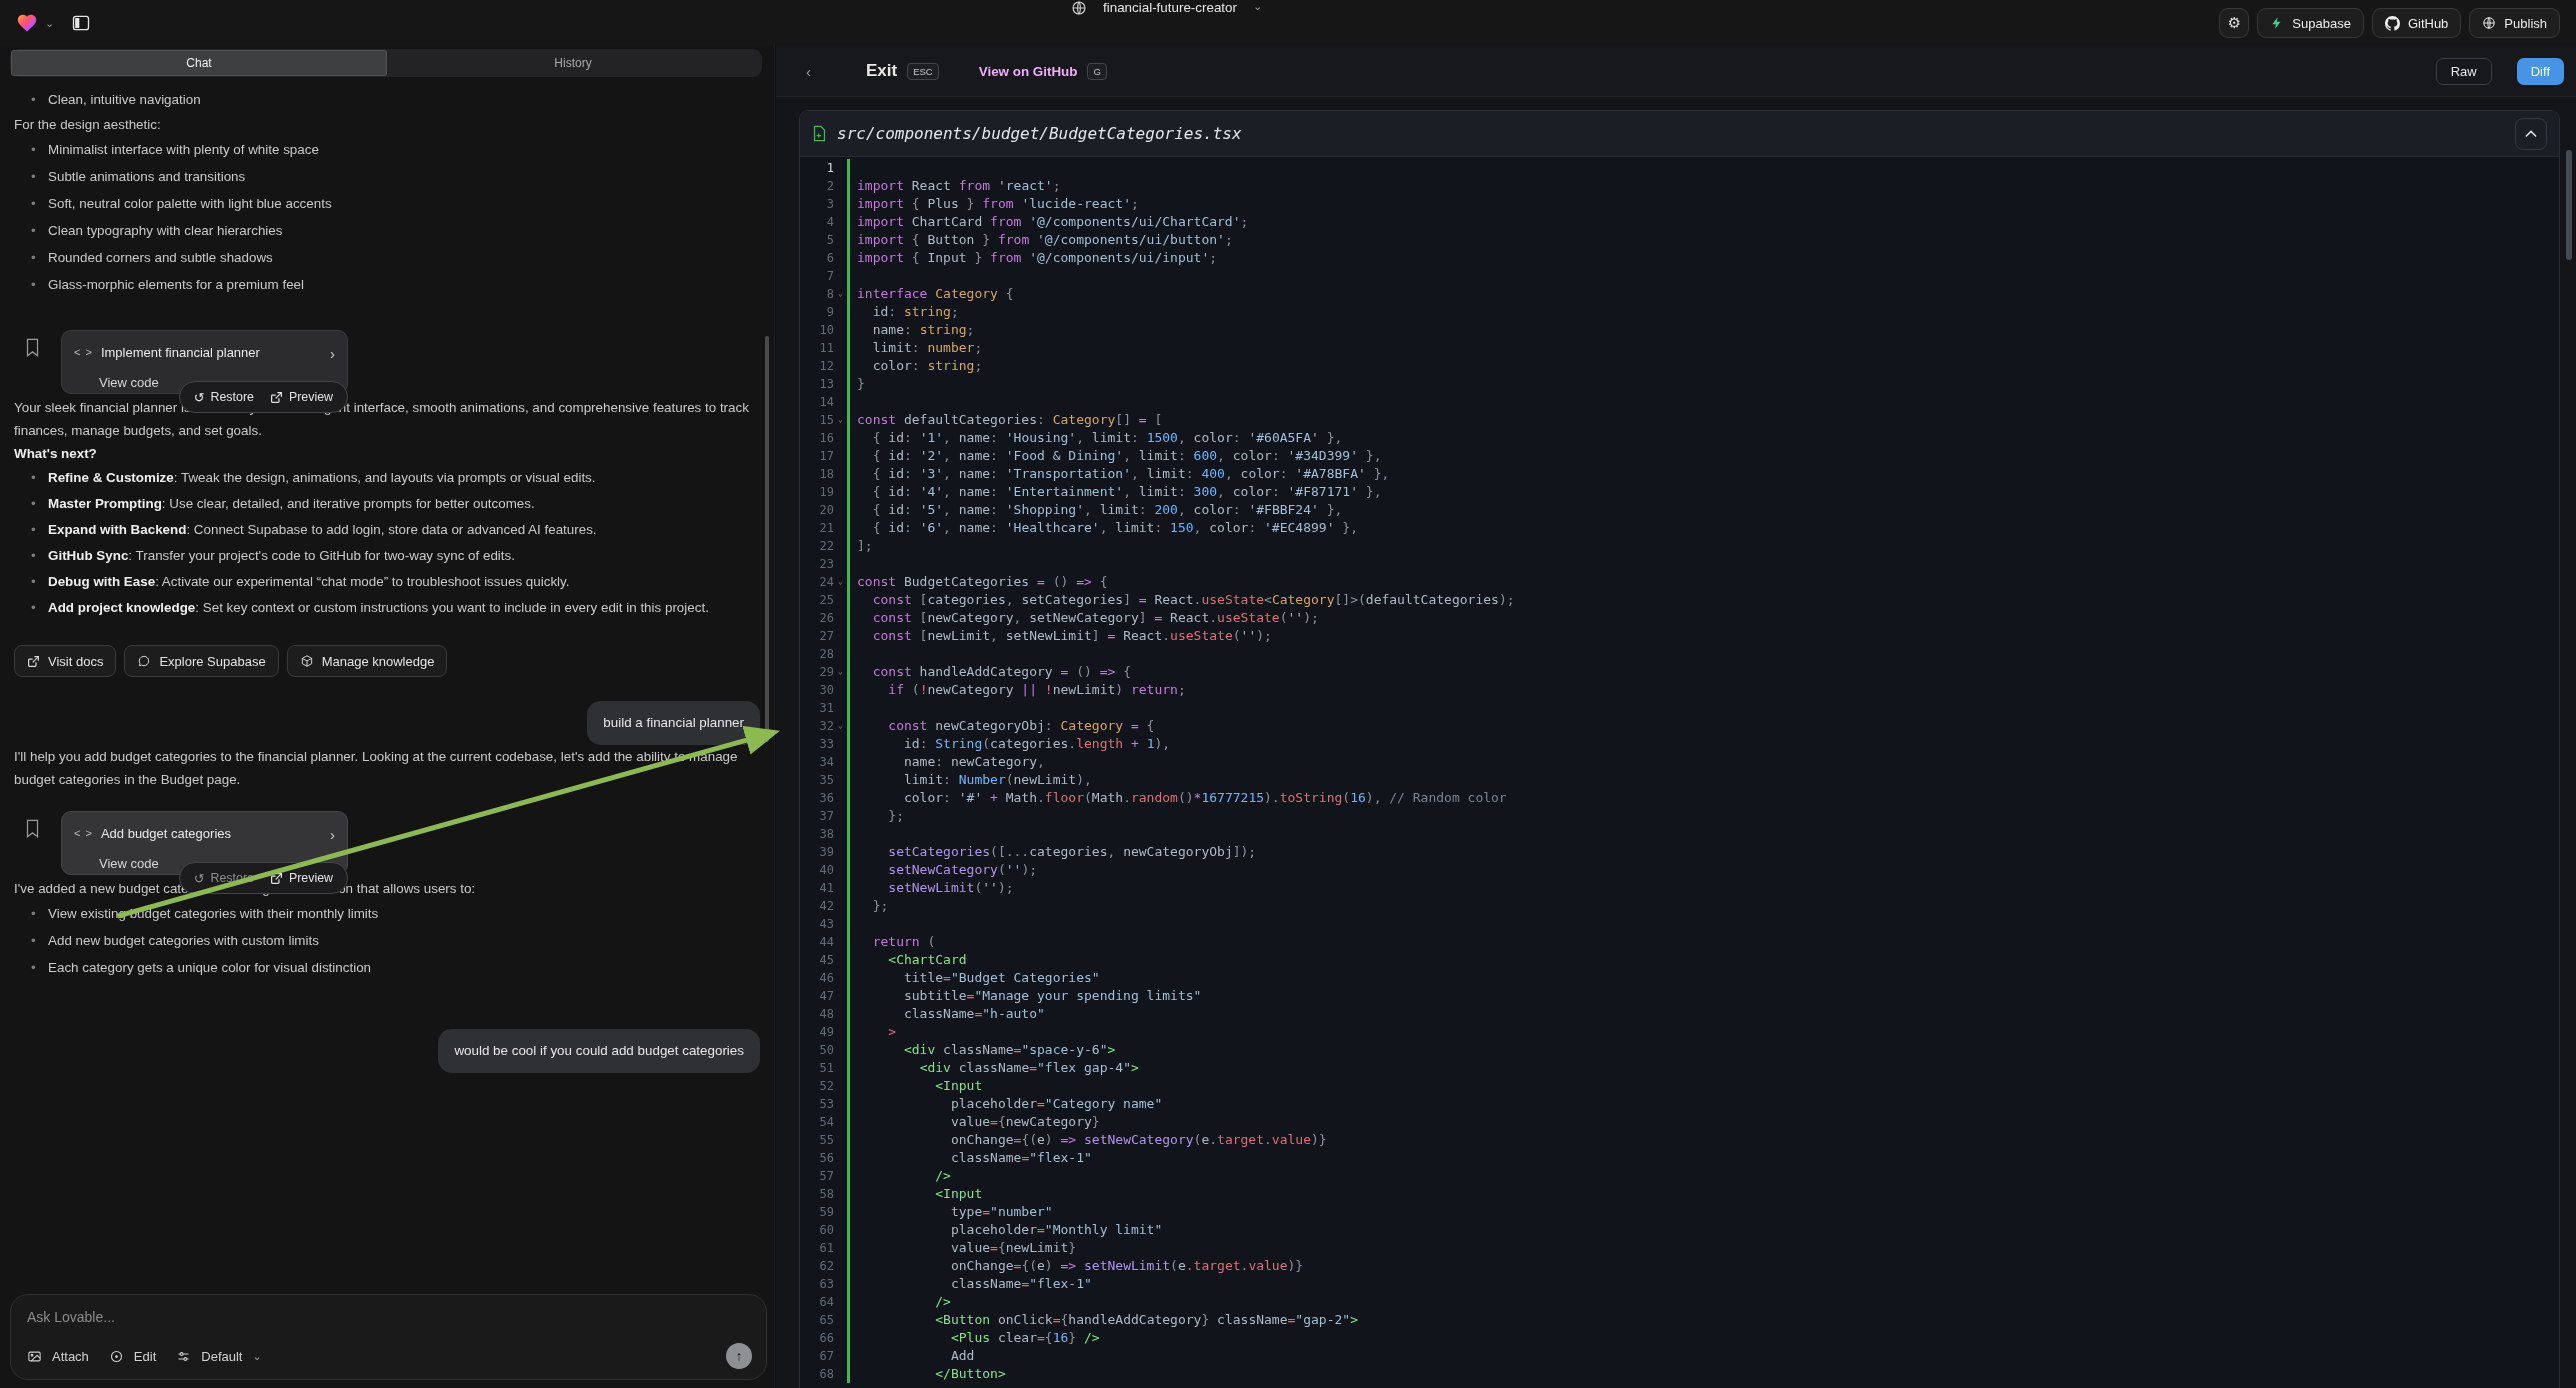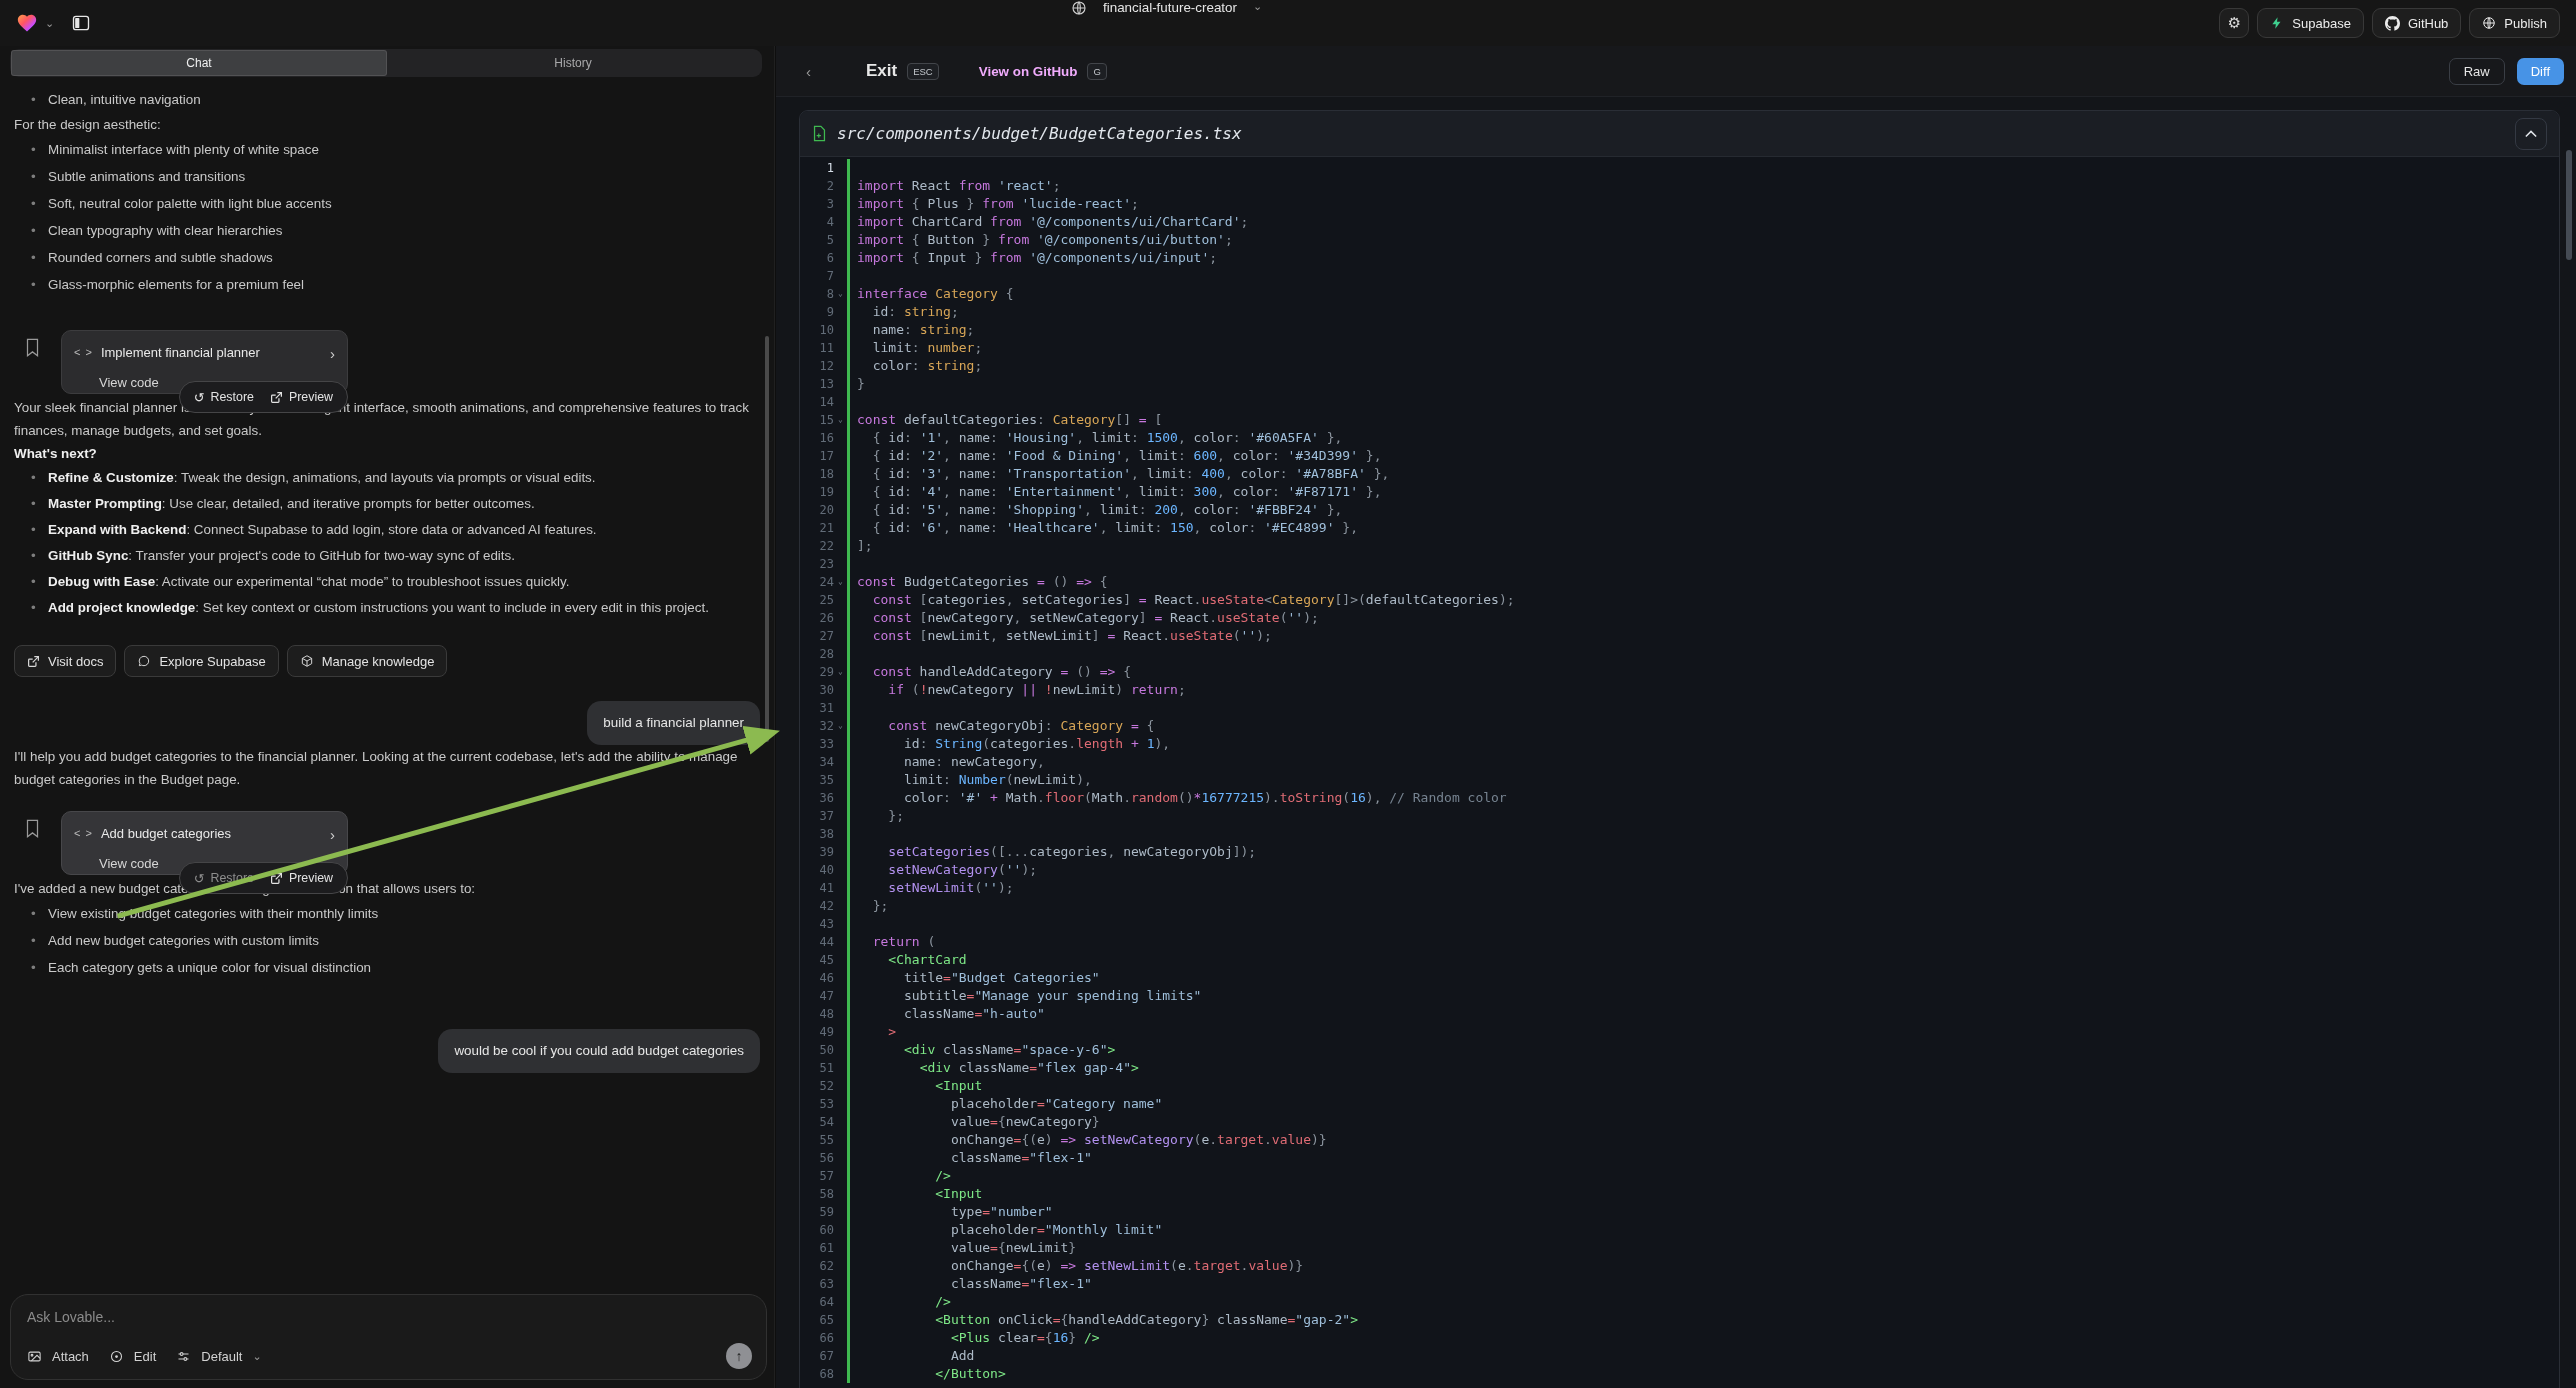--- a/index.html
+++ b/index.html
@@ -74,21 +74,21 @@
   .send-btn{margin-left:auto;width:26px;height:26px;border-radius:50%;background:#8f9094;color:#1b1b1b;
             display:flex;align-items:center;justify-content:center;font-size:14px;font-weight:bold;}
   .chat-thumb{position:absolute;right:5px;top:290px;width:4px;height:406px;background:#4a4a4a;border-radius:2px;}
   
   .code-panel{position:absolute;left:776px;top:46px;right:0;bottom:0;background:#131519;}
   .code-toolbar{height:50px;display:flex;align-items:center;padding:0 12px 0 30px;background:#17181b;border-bottom:1px solid #202227;}
   .ct-left{display:flex;align-items:center;gap:10px;}
   .ct-exit{font-size:17px;font-weight:bold;color:#e8e8e8;padding-left:45px;}
   .ct-vog{font-size:13.4px;font-weight:bold;color:#f0abfc;margin-left:40px;}
   .kbd{border:1px solid #42454a;border-radius:4px;padding:1px 5px;font-size:9.5px;color:#c2c6cb;line-height:13px;background:#1d1f23;}
-  .ct-right{margin-left:auto;display:flex;gap:12px;justify-content:space-between;}
+  .ct-right{margin-left:auto;display:flex;gap:25px;justify-content:space-between;}
   .btn-raw{border:1px solid #3a3e45;color:#e6e6e6;border-radius:7px;padding:5px 14px;font-size:13px;background:transparent;}
   .btn-diff{border-radius:7px;padding:6px 14px;font-size:13px;color:#fff;}
   .file-card{position:absolute;left:23px;right:16px;top:64px;bottom:-24px;border:1px solid #2a2e36;border-radius:9px;
              background:#11141a;overflow:hidden;}
   .file-header{height:46px;background:#1b1e24;border-bottom:1px solid #262a31;display:flex;align-items:center;padding:0 12px;gap:10px;box-sizing:border-box;}
   .file-path{font-family:"DejaVu Sans Mono",monospace;font-size:16px;color:#e2e7ed;font-style:italic;}
   .collapse-btn{margin-left:auto;width:30px;height:30px;border:1px solid #343943;border-radius:8px;display:flex;align-items:center;justify-content:center;}
   .code-body{padding-top:2px;}
   .crow{display:flex;height:18px;line-height:18px;font-size:13px;font-family:"DejaVu Sans Mono",monospace;}
   .ln{width:34px;text-align:right;color:#626c78;font-size:12px;flex:none;}

